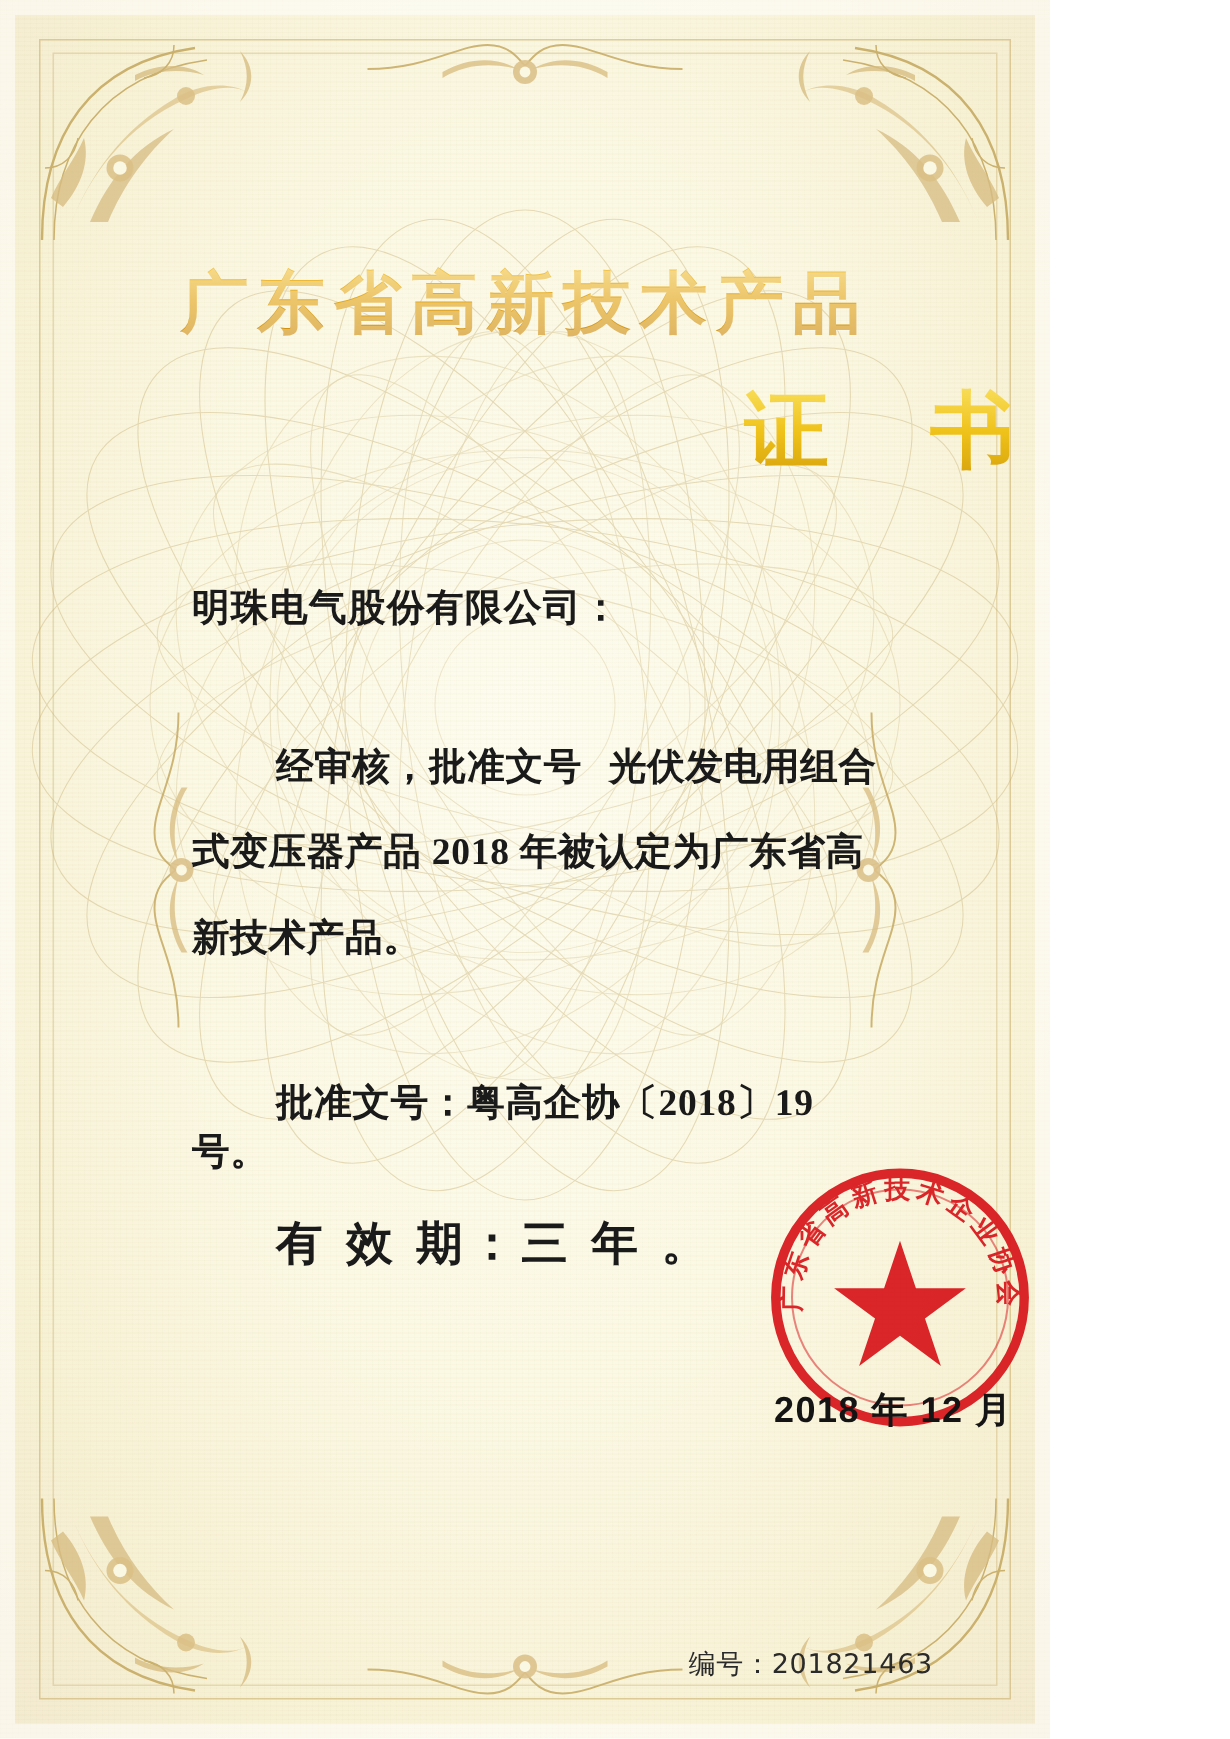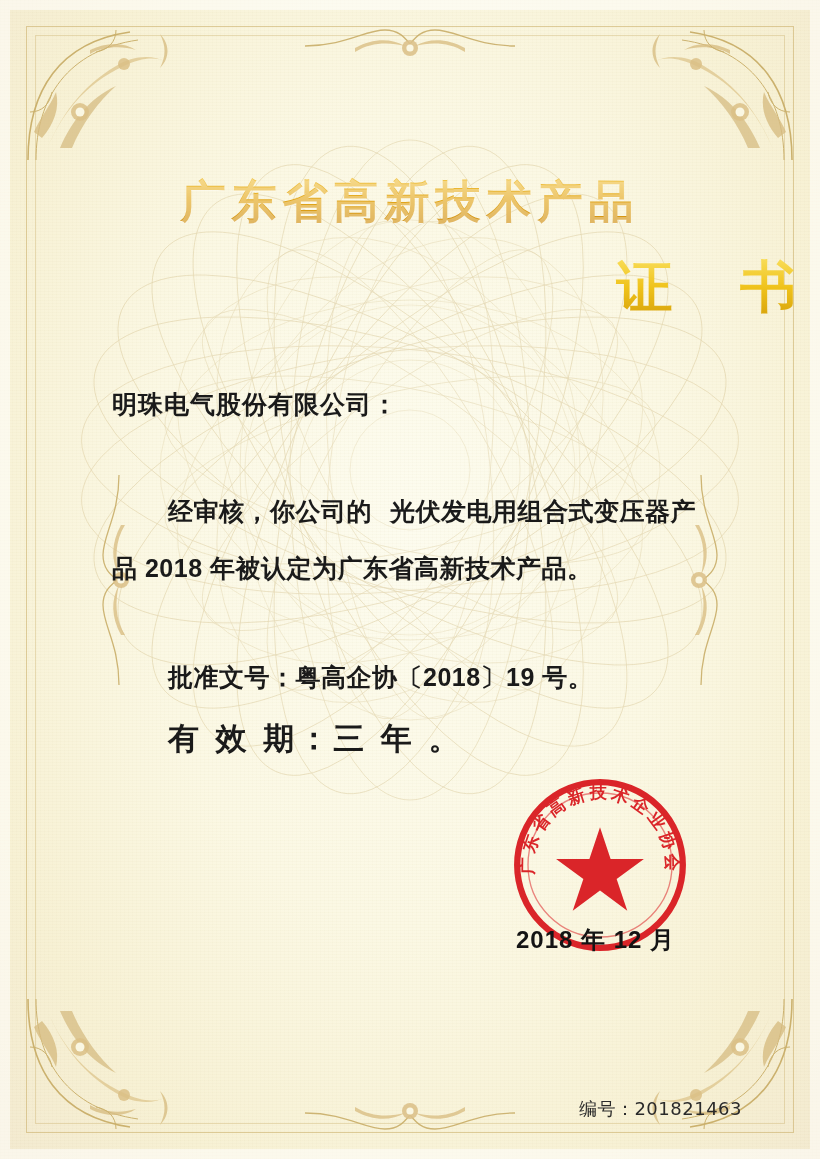--- a/index.html
+++ b/index.html
@@ -10,21 +10,21 @@
   body {
     width: 820px;
     height: 1159px;
     font-family: "Liberation Sans", sans-serif;
     overflow: hidden;
   }
 
   
   .certificate {
     position: relative;
-    width: 820px;
+    width: 700px;
     height: 1159px;
     box-sizing: border-box;
     background:
       radial-gradient(ellipse at 50% 45%, #fdfcef 0%, #fbf8e4 45%, #f7f1d4 78%, #f3ead0 100%);
     overflow: hidden;
   }
 
   
   .paper-texture {
     position: absolute;
@@ -134,25 +134,25 @@
     text-indent: 24px;
     color: #efc41c;
     background: linear-gradient(180deg, #fbe46a 0%, #efc21a 50%, #d19a08 100%);
     -webkit-background-clip: text;
     background-clip: text;
     -webkit-text-fill-color: transparent;
   }
 
   .body-text {
     position: absolute;
-    left: 112px;
+    left: 128px;
     right: 108px;
     top: 388px;
     color: #1a1a1a;
-    font-family: Liberation Sans, sans-serif;
+    font-family: Liberation Serif, serif;
   }
 
   .recipient {
     font-size: 25px;
     font-weight: 600;
     letter-spacing: 1px;
     margin: 0 0 62px 0;
   }
 
   .statement {
@@ -398,21 +398,21 @@
   <div class="content">
 
     <div class="title-main">广东省高新技术产品</div>
 
     <div class="title-sub">证 书</div>
 
     <div class="body-text">
       <p class="recipient">明珠电气股份有限公司：</p>
 
       <p class="statement">
-        <span>经审核，你公司的</span><span class="product">光伏发电用组合式变压器</span><span>产品 2018 年被认定为广东省高新技术产品。</span>
+        <span>经审核，批准文号</span><span class="product">光伏发电用组合式变压器</span><span>产品 2018 年被认定为广东省高新技术产品。</span>
       </p>
 
       <p class="approval">批准文号：粤高企协〔2018〕19 号。</p>
 
       <p class="validity">有 效 期：三 年 。</p>
     </div>
 
     <div class="seal">
       <svg viewBox="0 0 200 200" xmlns="http://www.w3.org/2000/svg" aria-hidden="true">
         <defs>

